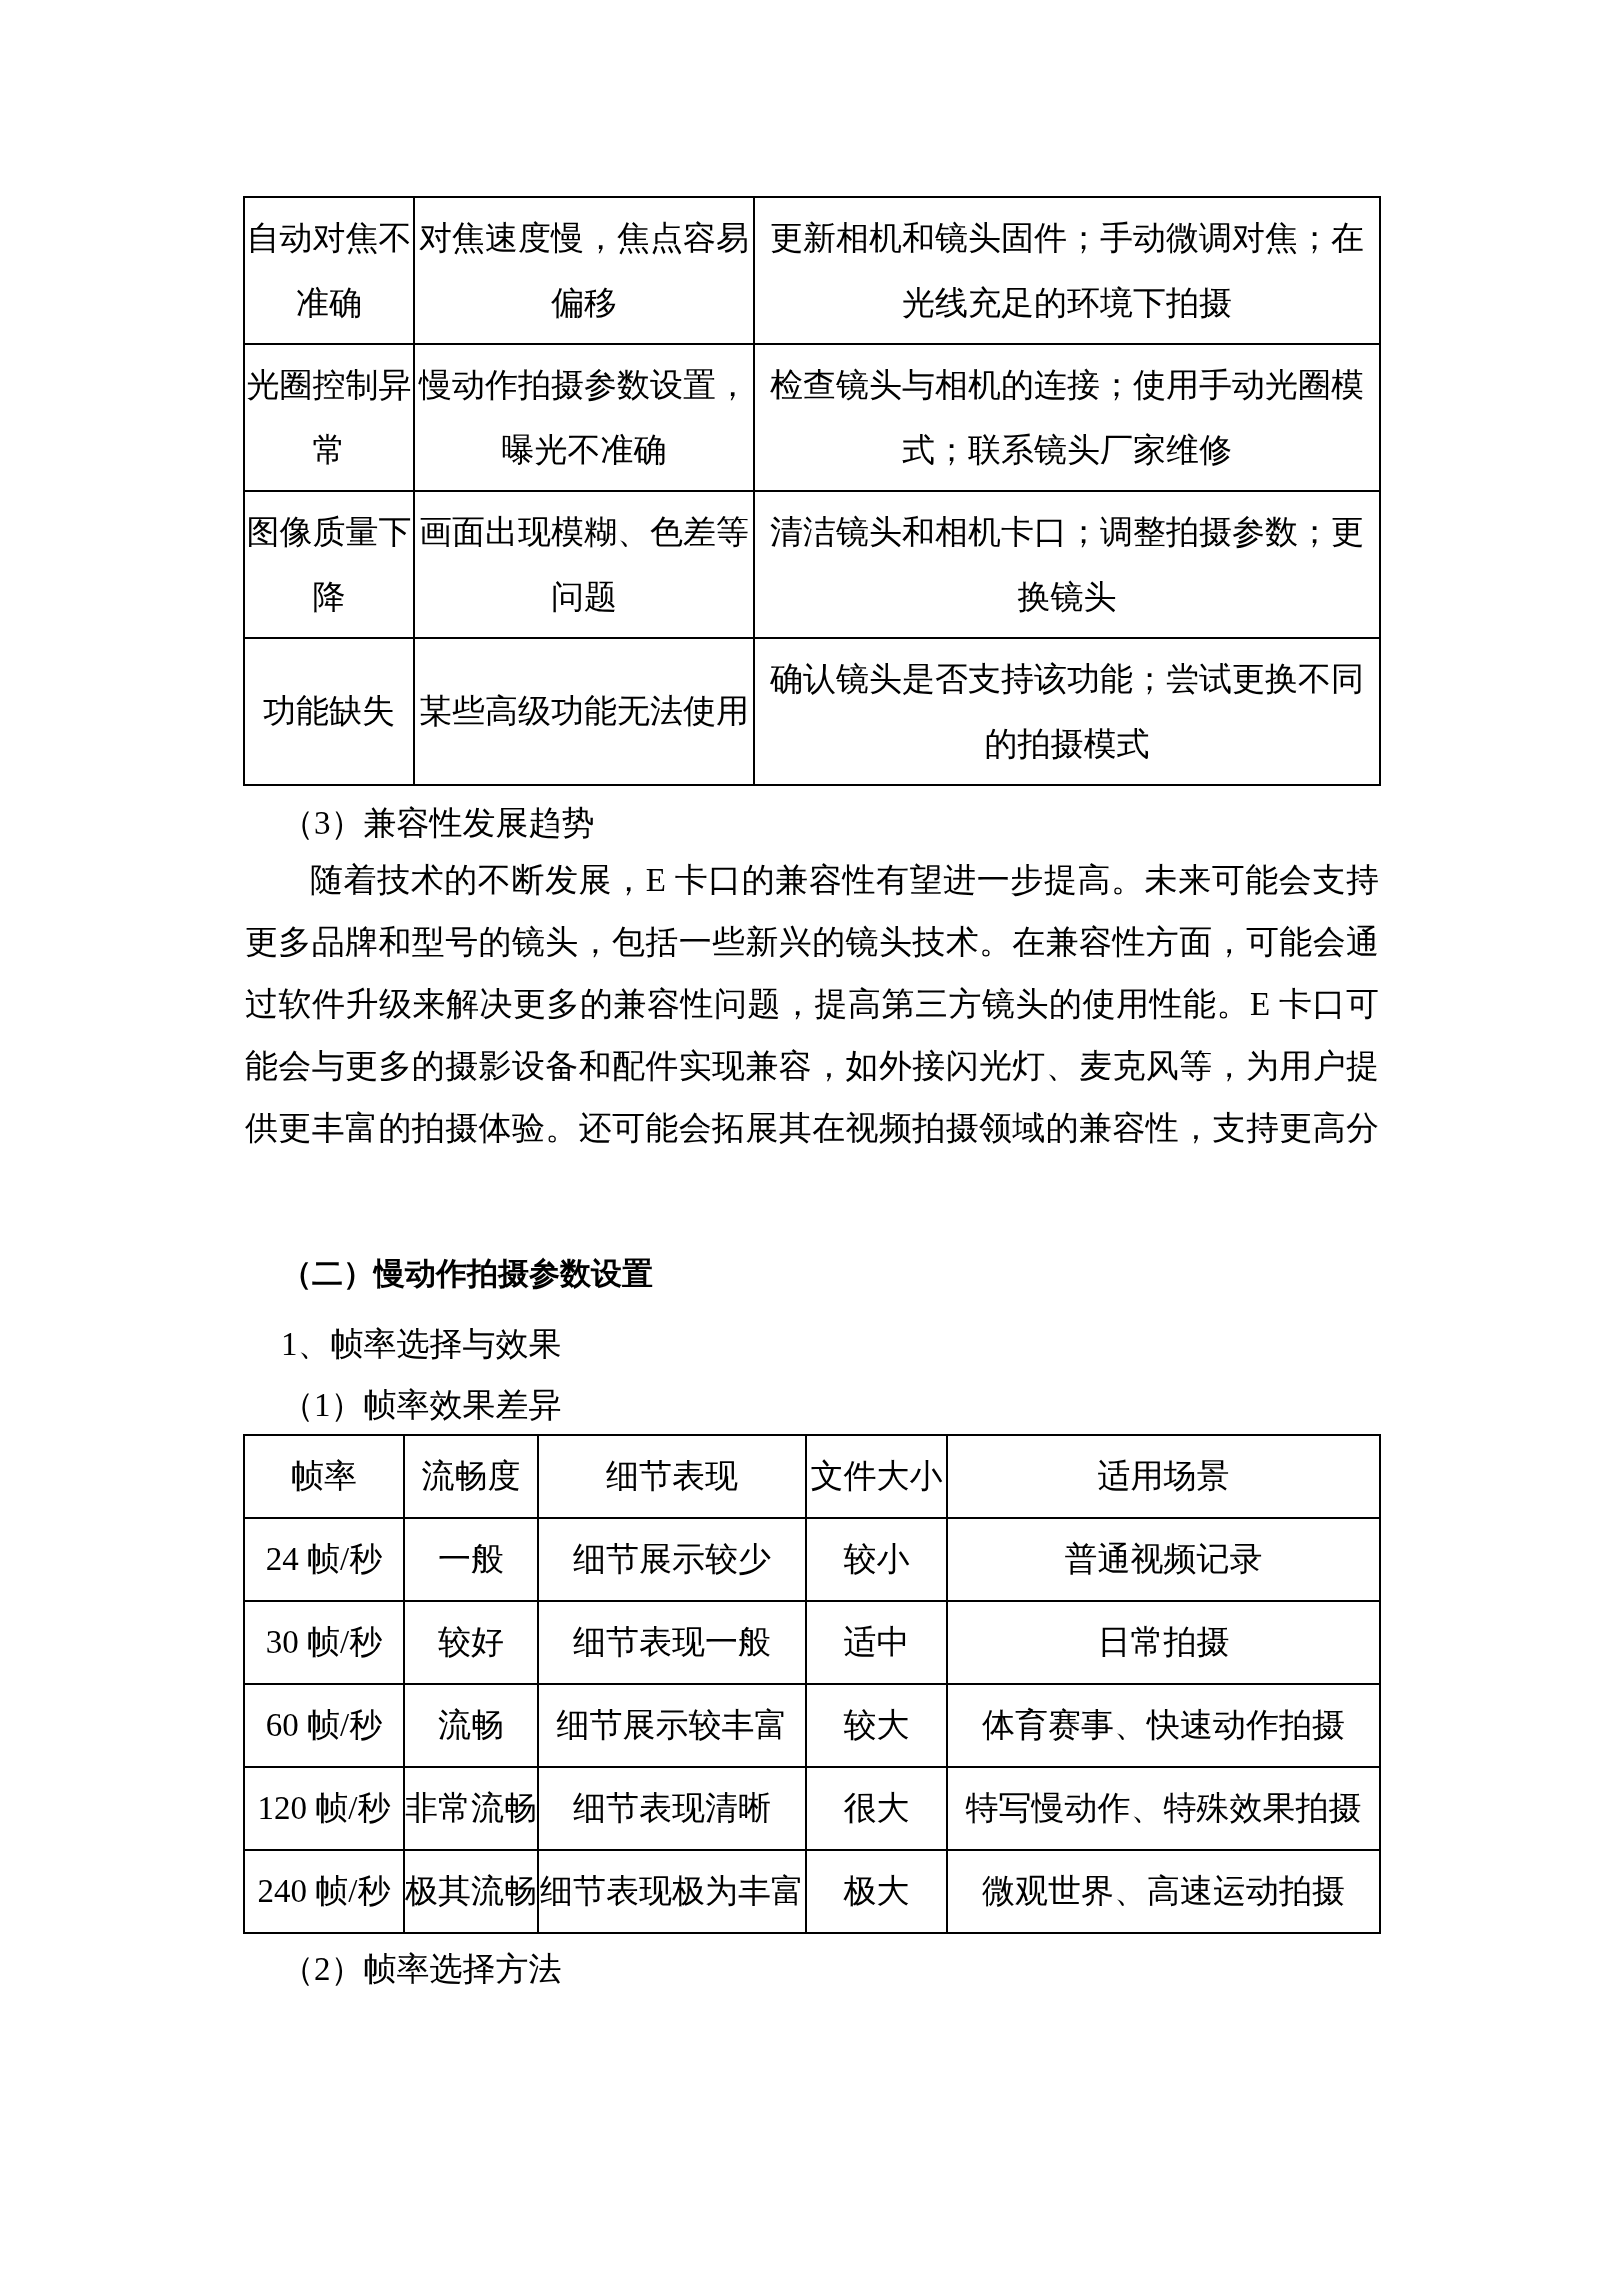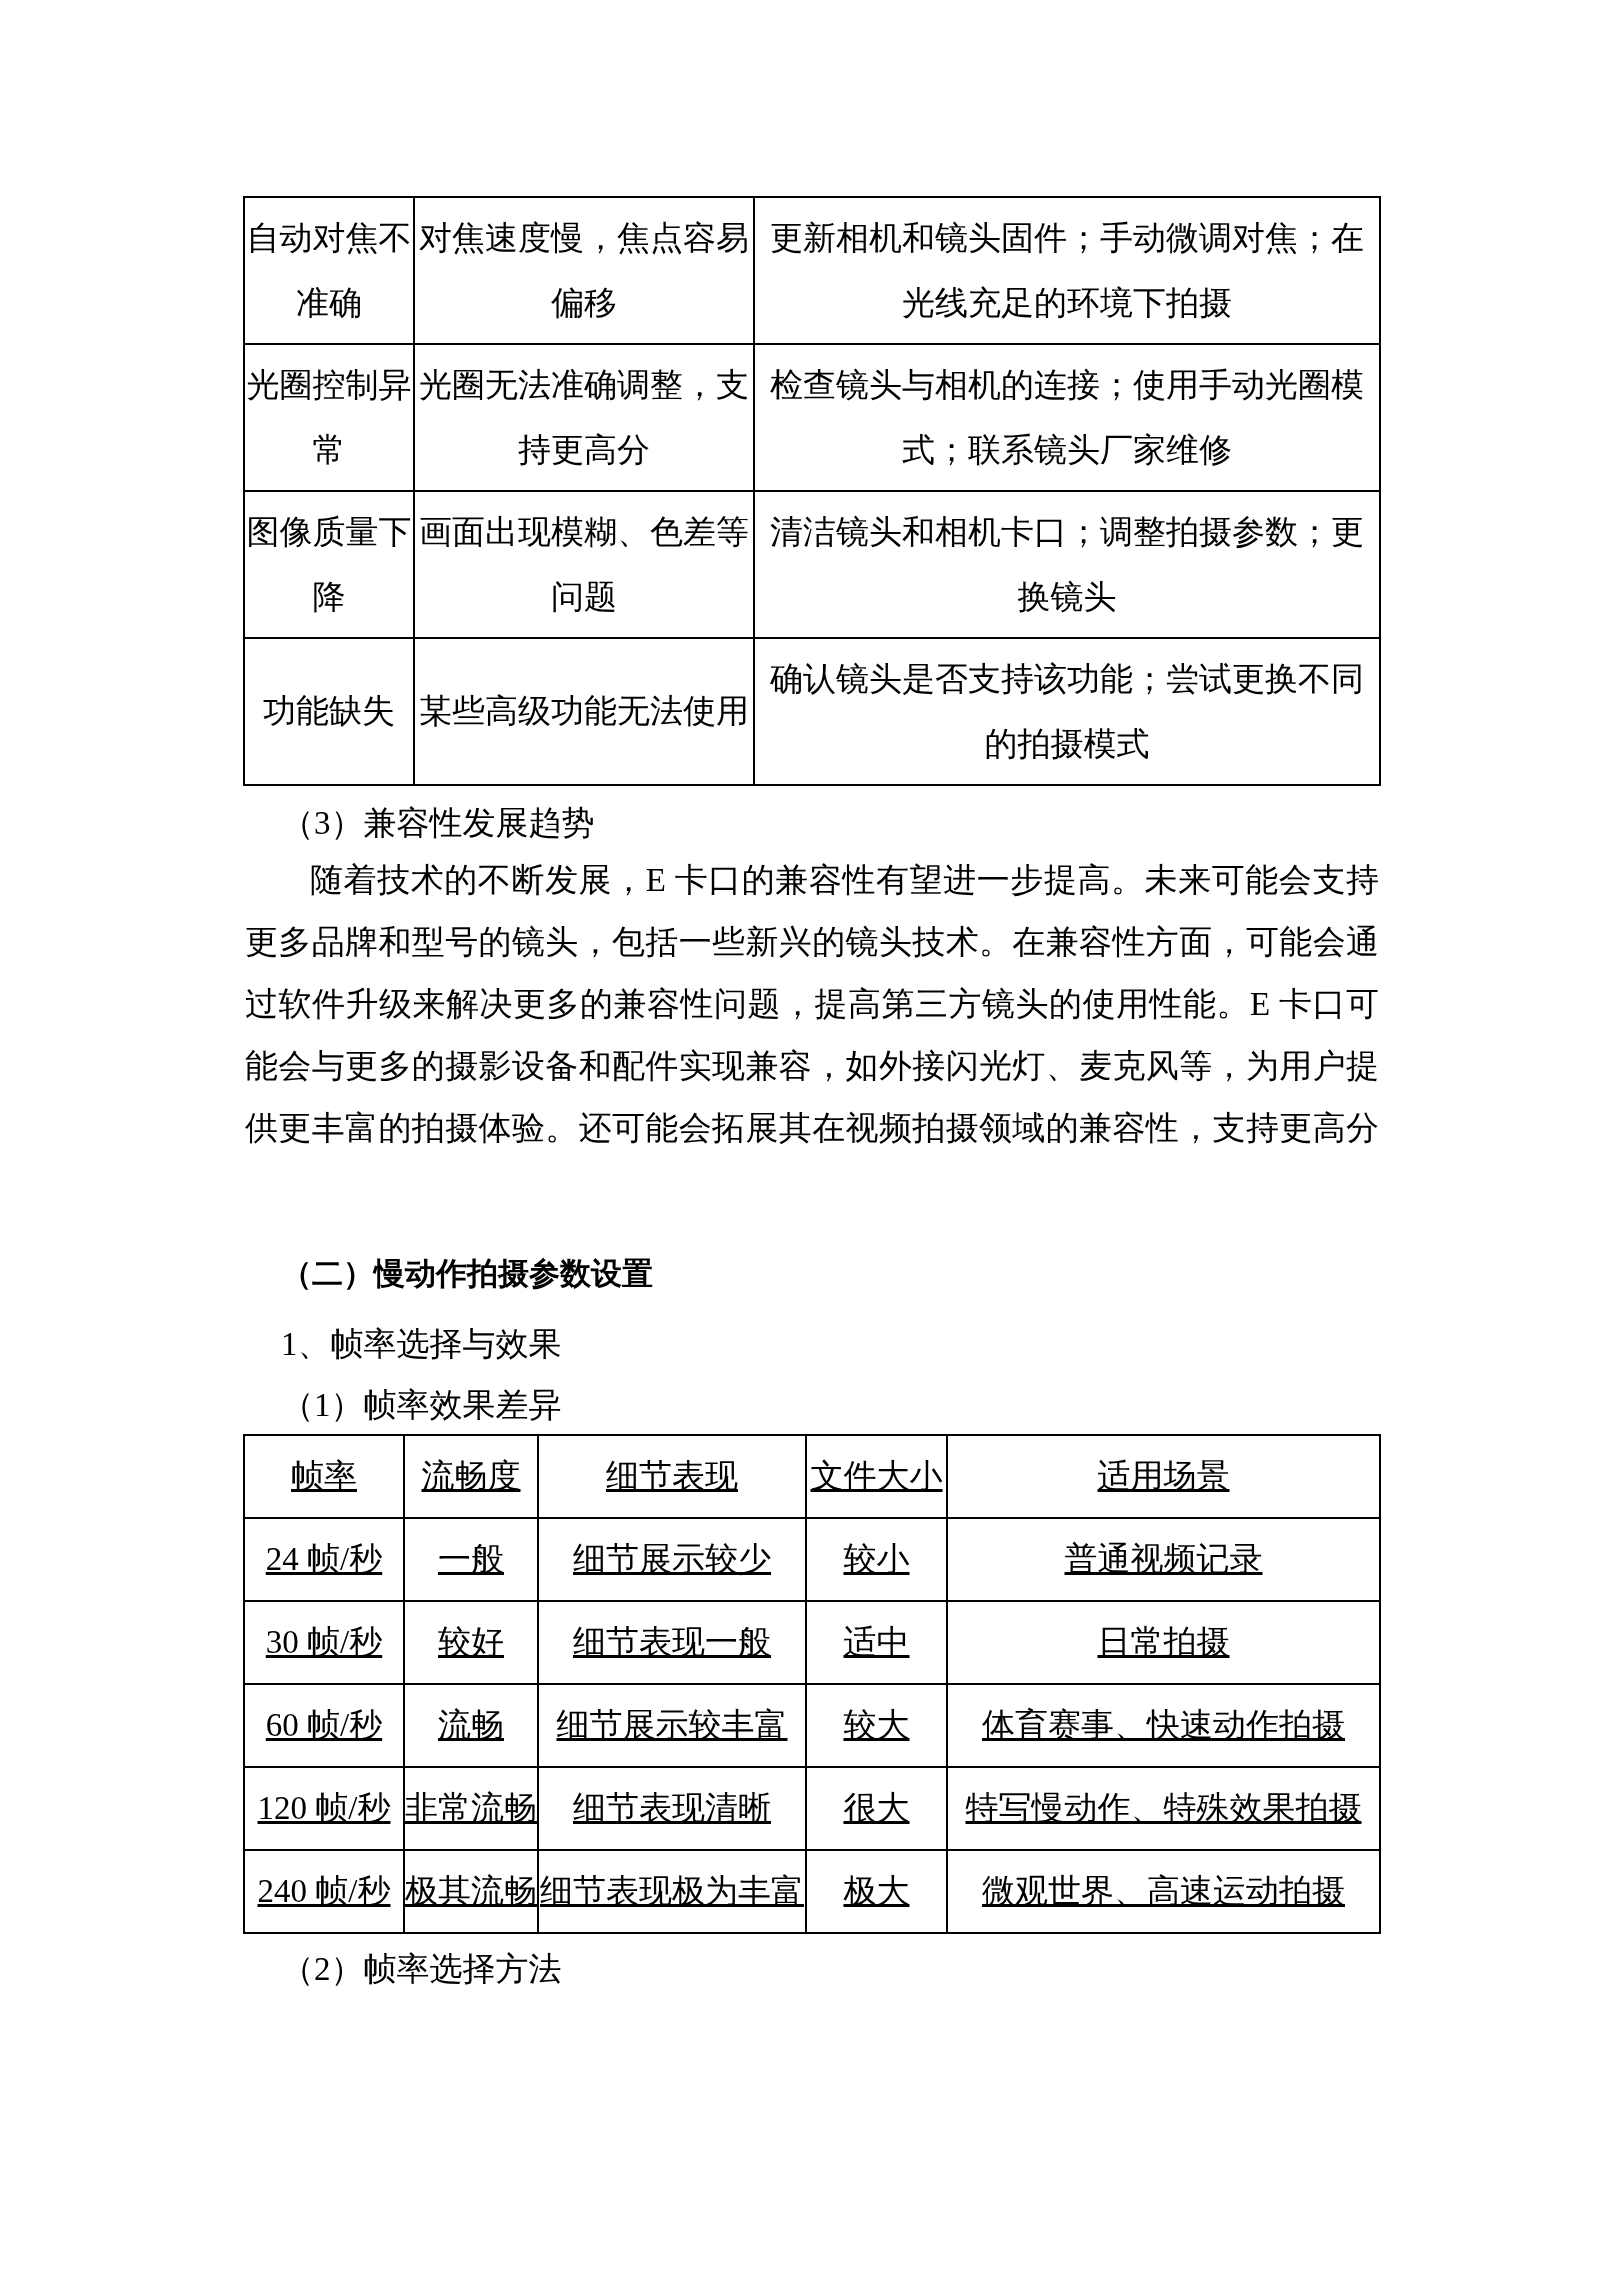--- a/index.html
+++ b/index.html
@@ -26,21 +26,21 @@
     vertical-align:middle;
     padding:0;
     font-size:33px;
     overflow:hidden;
     word-break:break-all;
     line-break:strict;
   }
   .t1{left:243px;top:196px;width:1136px;}
   .t1 td{height:145px;line-height:65px;}
   .t2{left:243px;top:1434px;width:1136px;}
-  .t2 td{height:81px;line-height:1.15;text-decoration:underline;}
+  .t2 td{height:81px;line-height:1.15;}
   .line{
     position:absolute;
     left:245px;
     font-size:33px;
     line-height:62px;
     white-space:nowrap;
     margin-left:36px;
   }
   #sec3{top:792px;}
   #para{
@@ -75,21 +75,21 @@
         <col style="width:626px">
       </colgroup>
     <tbody>
       <tr>
         <td>自动对焦不准确</td>
         <td>对焦速度慢，焦点容易偏移</td>
         <td>更新相机和镜头固件；手动微调对焦；在光线充足的环境下拍摄</td>
       </tr>
       <tr>
         <td>光圈控制异常</td>
-        <td>光圈无法准确调整，支持更高分</td>
+        <td>慢动作拍摄参数设置，曝光不准确</td>
         <td>检查镜头与相机的连接；使用手动光圈模式；联系镜头厂家维修</td>
       </tr>
       <tr>
         <td>图像质量下降</td>
         <td>画面出现模糊、色差等问题</td>
         <td>清洁镜头和相机卡口；调整拍摄参数；更换镜头</td>
       </tr>
       <tr>
         <td>功能缺失</td>
         <td>某些高级功能无法使用</td>

